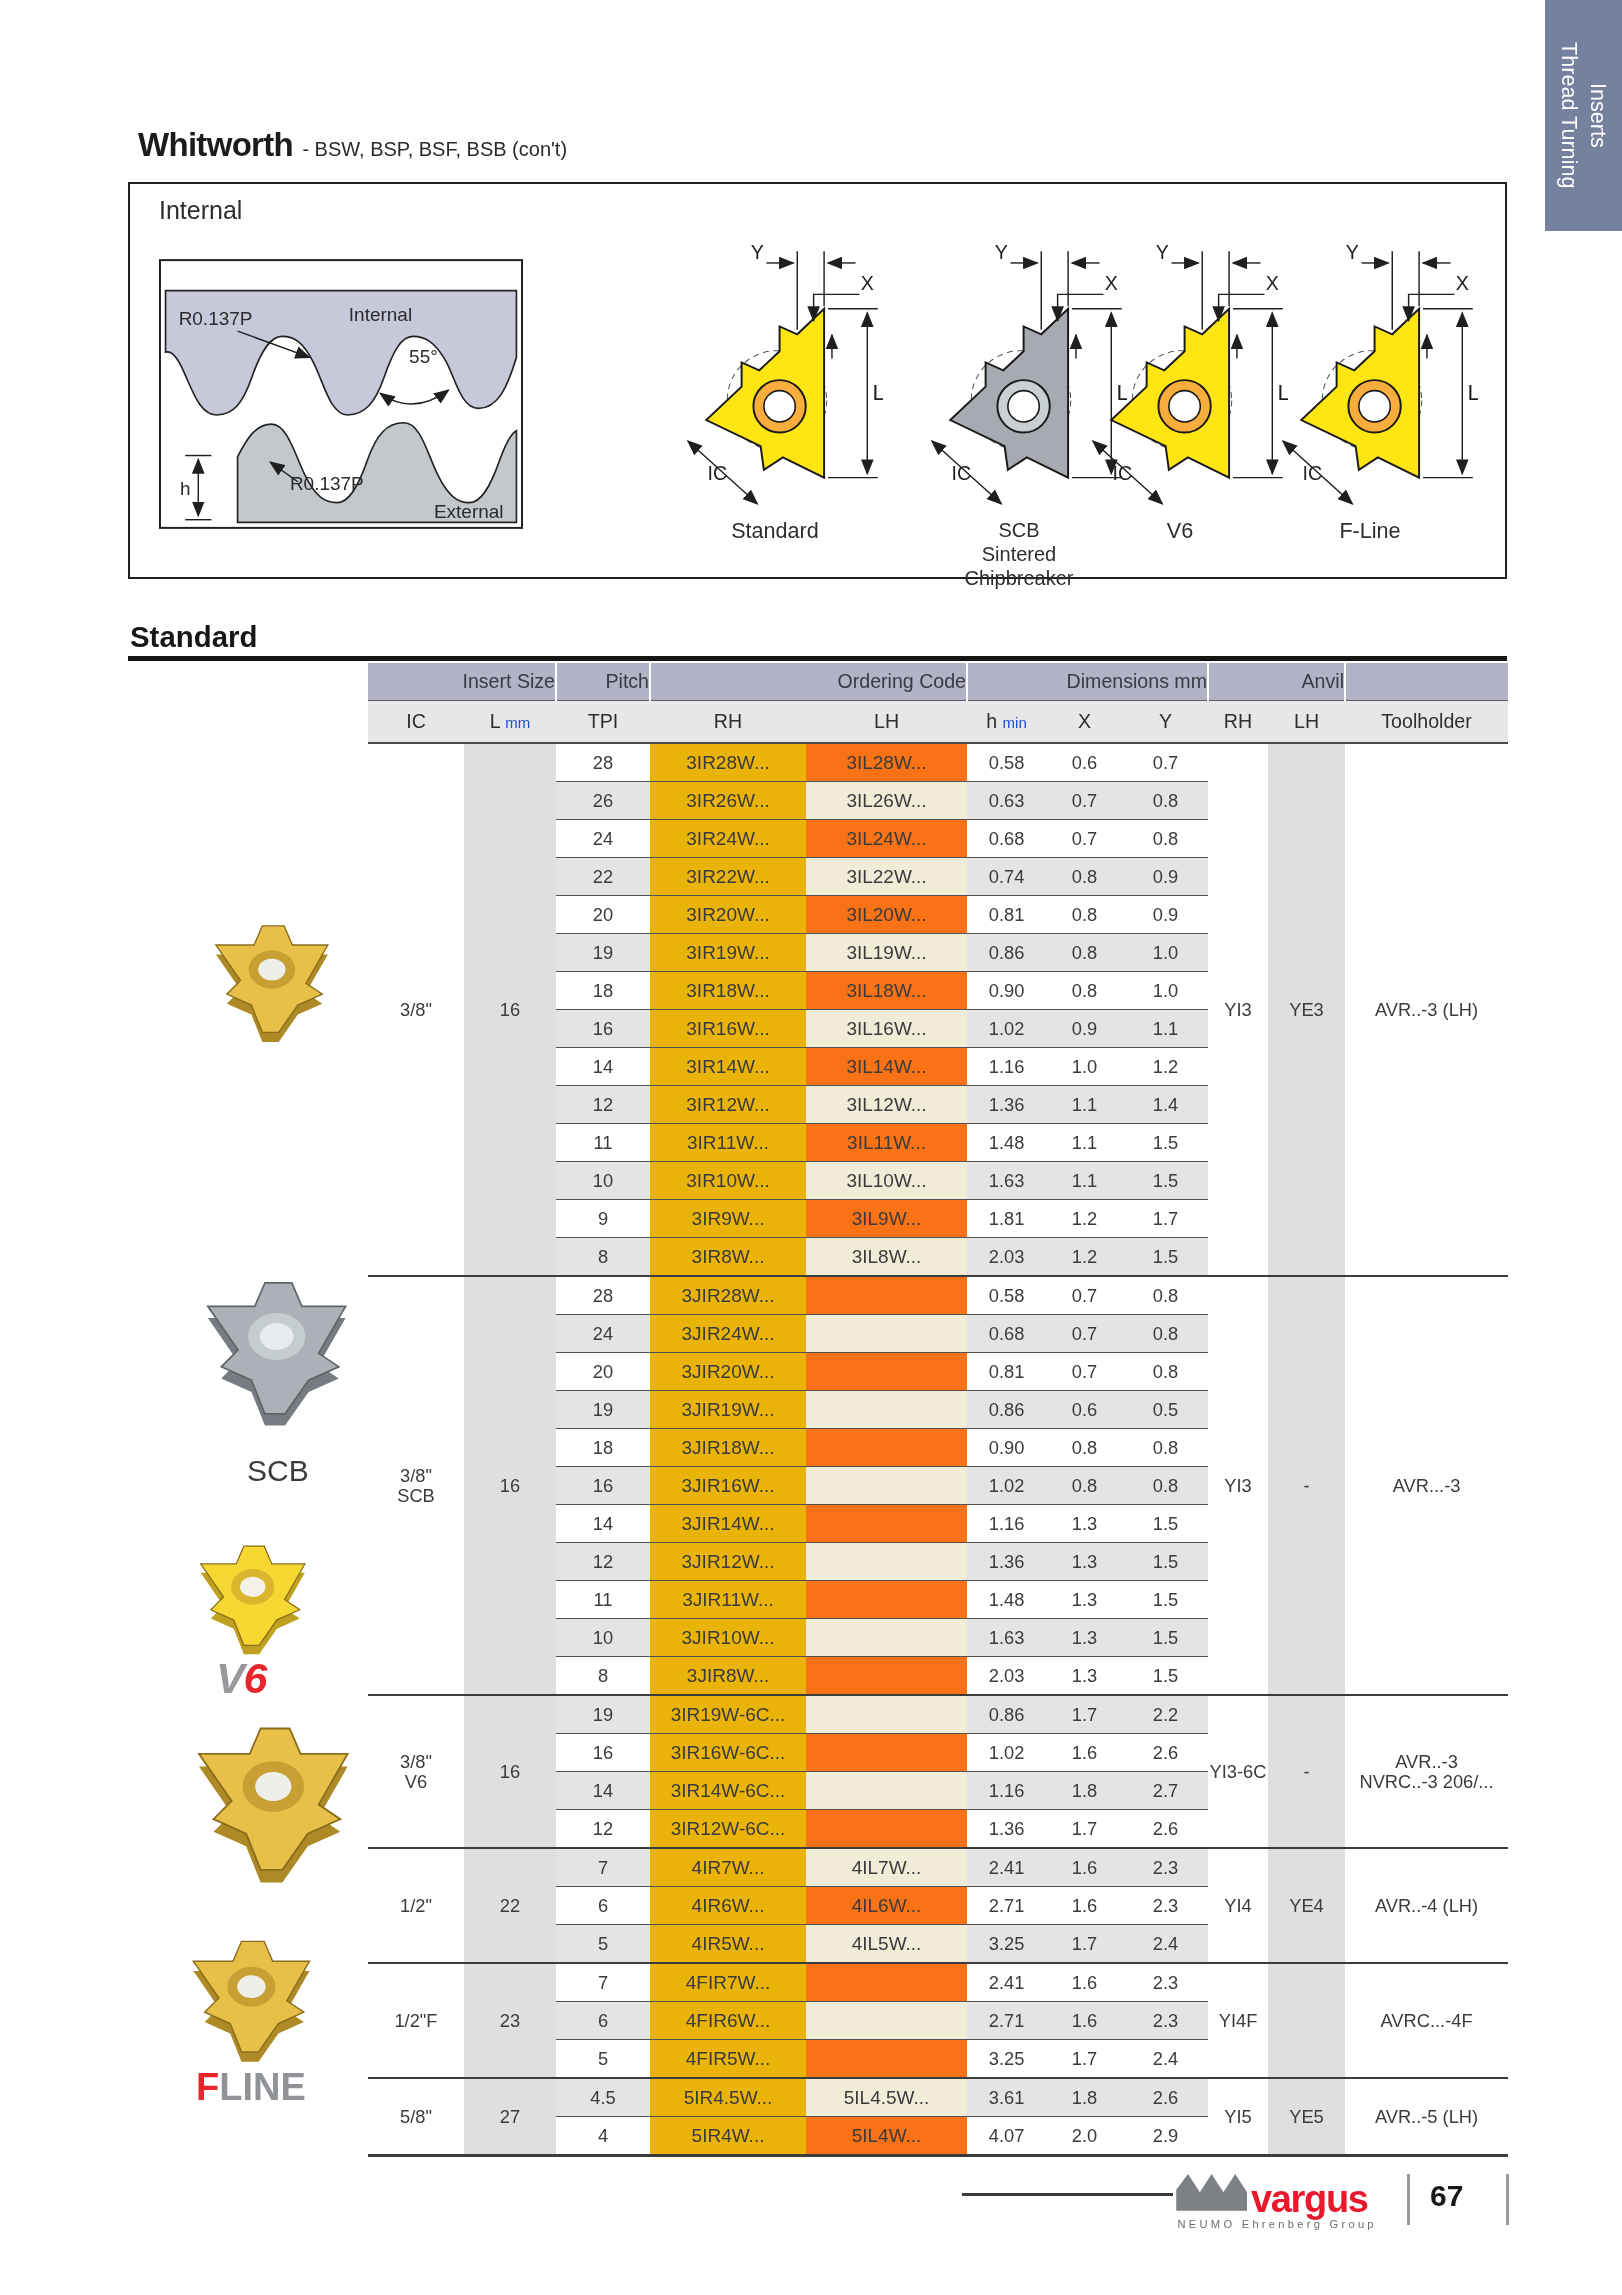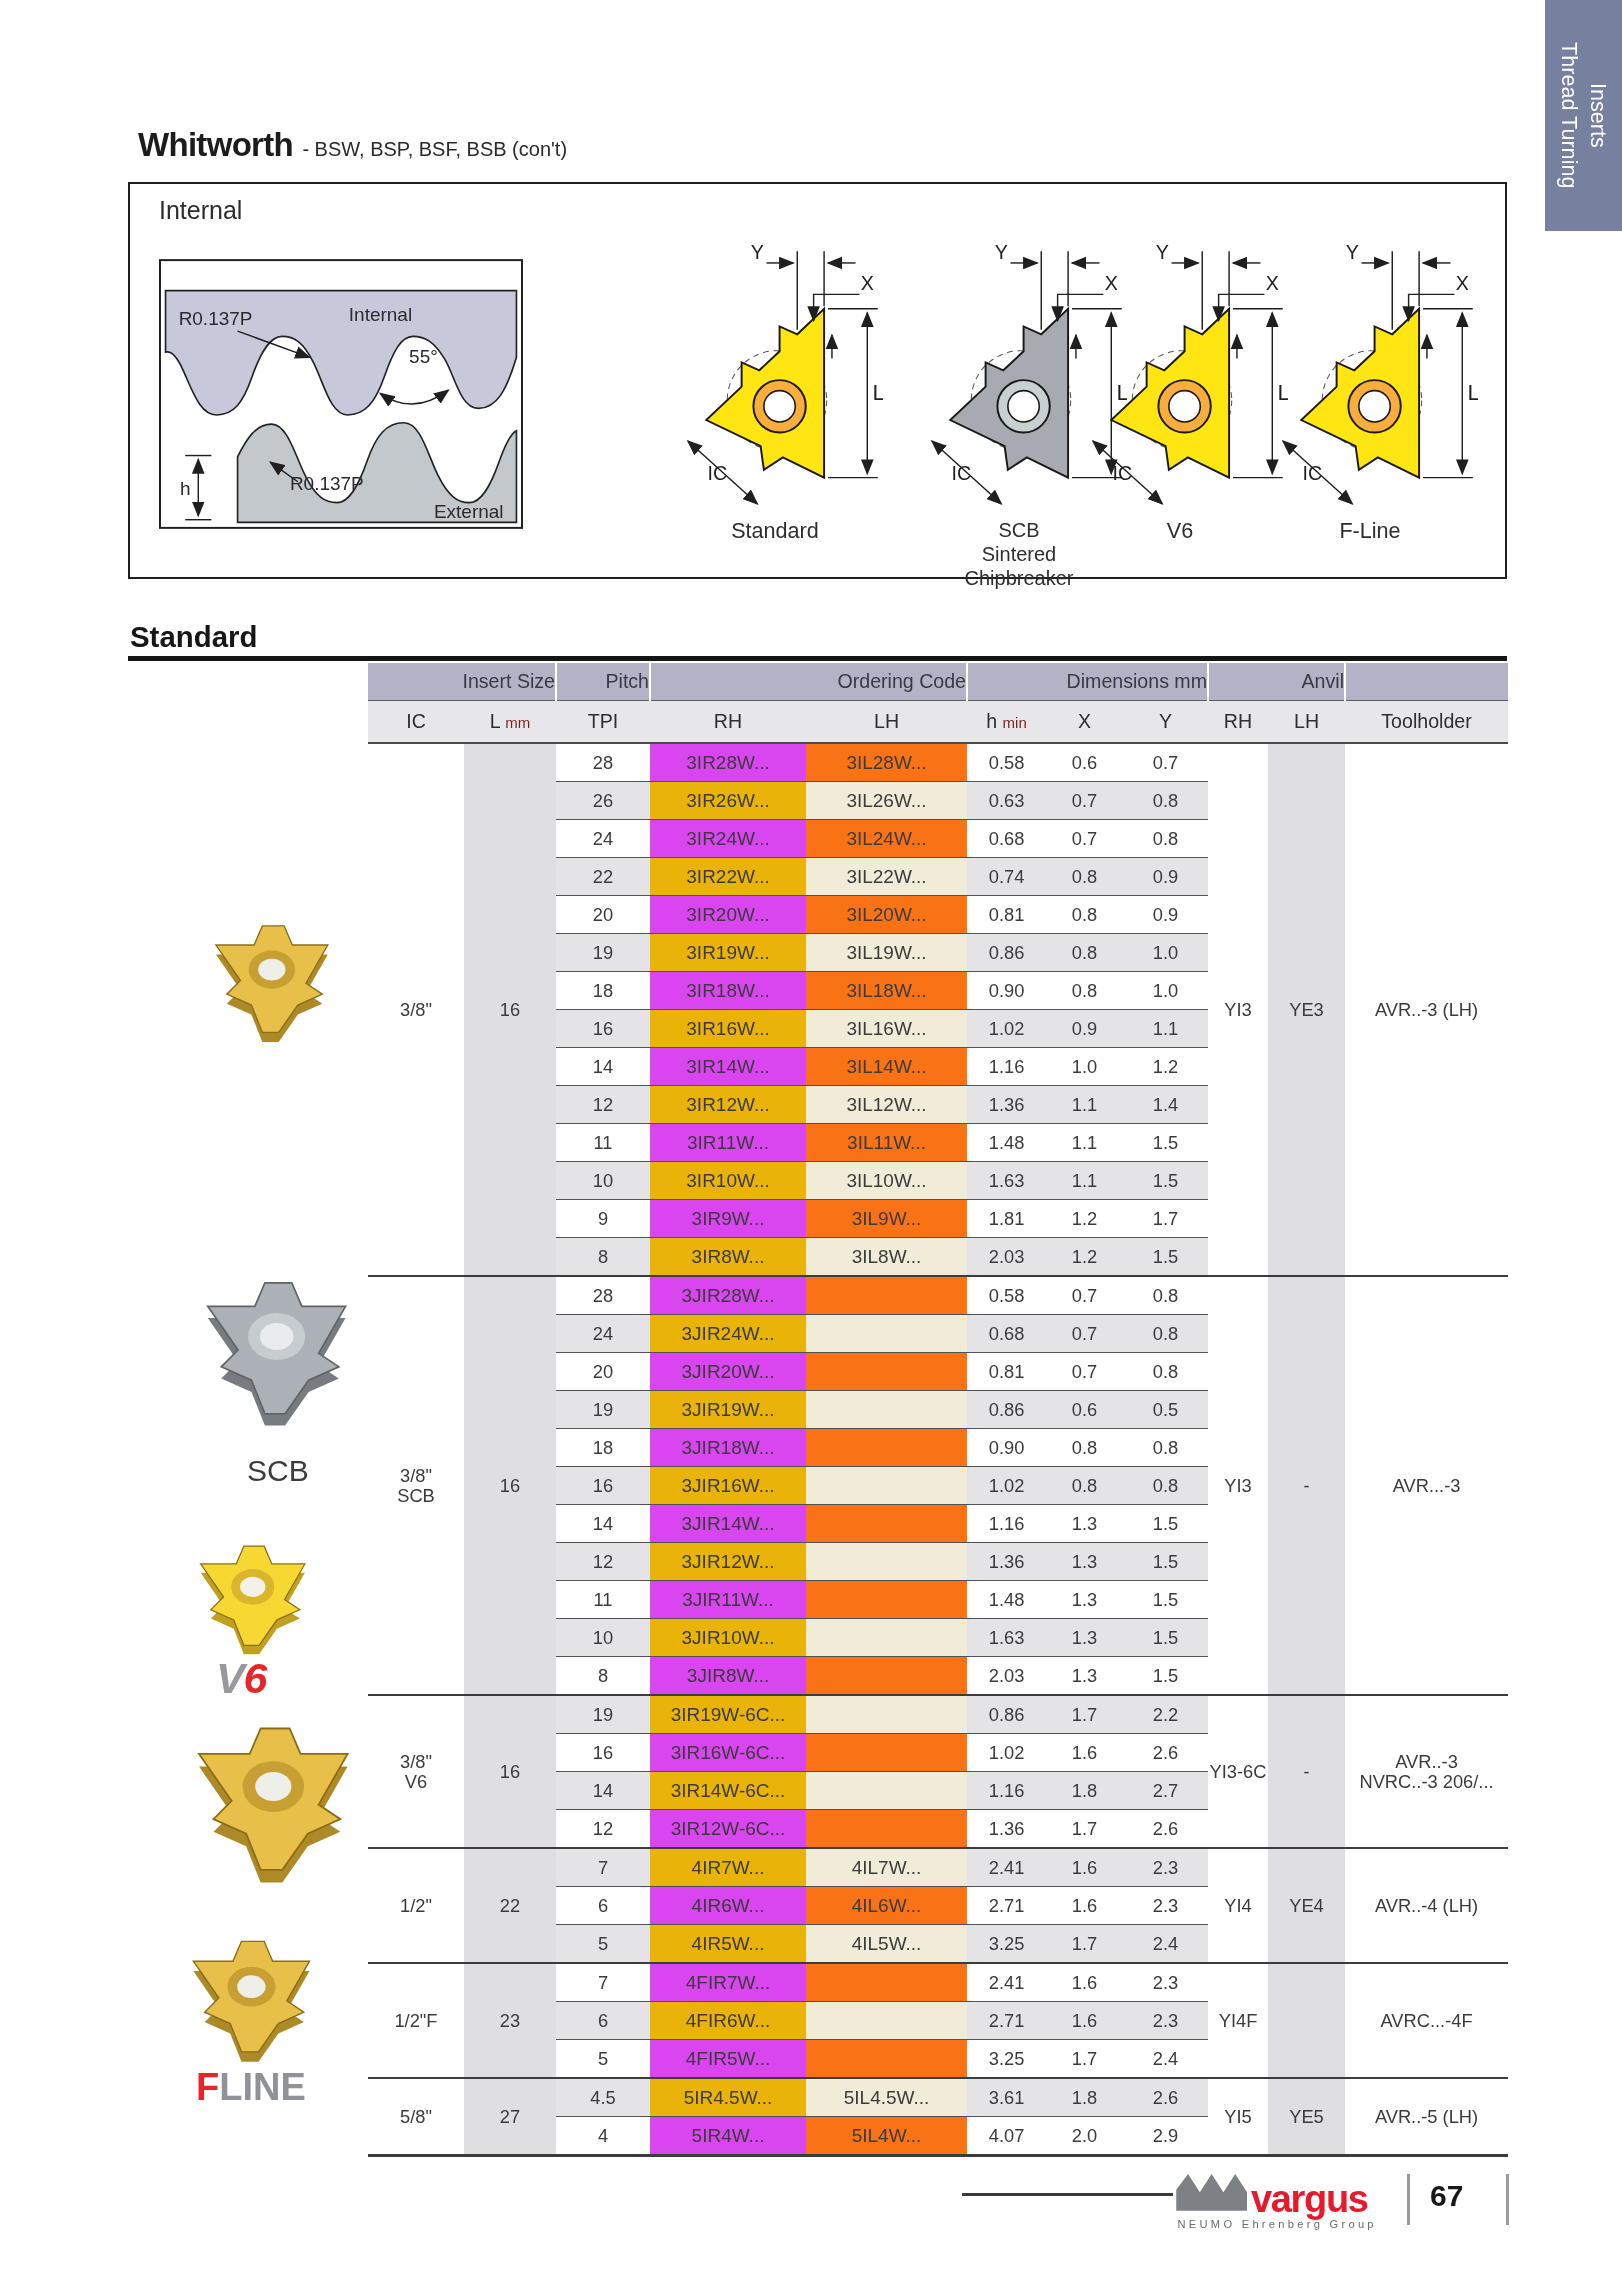--- a/index.html
+++ b/index.html
@@ -42,30 +42,30 @@
   .std-heading{position:absolute;left:130px;top:620px;font-size:29.4px;font-weight:bold;color:#17171a;}
   .std-rule{position:absolute;left:128px;top:656px;width:1379px;height:4.6px;background:#151515;}
 
   
   table.std{position:absolute;left:368px;top:663px;width:1139px;border-collapse:collapse;table-layout:fixed;
             font-size:18.3px;color:#3b3b3d;border-bottom:3.3px solid #3c3c3c;}
   table.std th,table.std td{padding:0;text-align:center;vertical-align:middle;font-weight:normal;overflow:hidden;}
   tr.band th{height:37px;background:#B2B3C6;font-size:19.6px;color:#3a3a44;border-bottom:1.3px solid #5a5a62;text-align:right;}
   tr.band th + th{border-left:2px solid #fff;padding-left:36px;}
   tr.cols th{height:41px;background:#E7E7EA;border-bottom:2px solid #4a4a4a;font-size:19.6px;color:#2e2e31;}
-  tr.cols .sub2, tr.cols .sub2t{font-size:15px;color:#7f1d1d;}
+  tr.cols .sub2, tr.cols .sub2t{font-size:15px;color:#1d4ed8;}
   table.std td{height:37px;line-height:19.6px;}
   td.ic{background:#fff;font-size:18.3px;}
   td.lmm{background:#DFDFE2;}
   td.arh{background:#fff;}
   td.alh{background:#DFDFE2;}
   td.thold{background:#fff;text-align:left;padding-left:19.6px;font-size:18.3px;line-height:21.6px;}
   td.tpi,td.hmin,td.xv,td.yv{background:#fff;}
   tr.shade td.tpi,tr.shade td.hmin,tr.shade td.xv,tr.shade td.yv{background:#E4E4E7;}
-  td.rh{background:#d946ef;font-size:19px;}
+  td.rh{background:#eab308;font-size:19px;}
   td.lh{background:#f97316;font-size:19px;}
   tr.shade td.rh{background:#eab308;}
   tr.shade td.lh{background:#F0ECD8;}
   tr.rsep td.tpi,tr.rsep td.rh,tr.rsep td.lh,tr.rsep td.hmin,tr.rsep td.xv,tr.rsep td.yv{border-top:1.3px solid #515155;}
   tr.gsep td{border-top:2.6px solid #3c3c3c;}
 
   
   #side-art .ph{position:absolute;}
   .ph-gold .pbody{fill:#E8C049;stroke:#8a6d1a;stroke-width:1;}
   .ph-gold .pside{fill:#AD8A25;}

